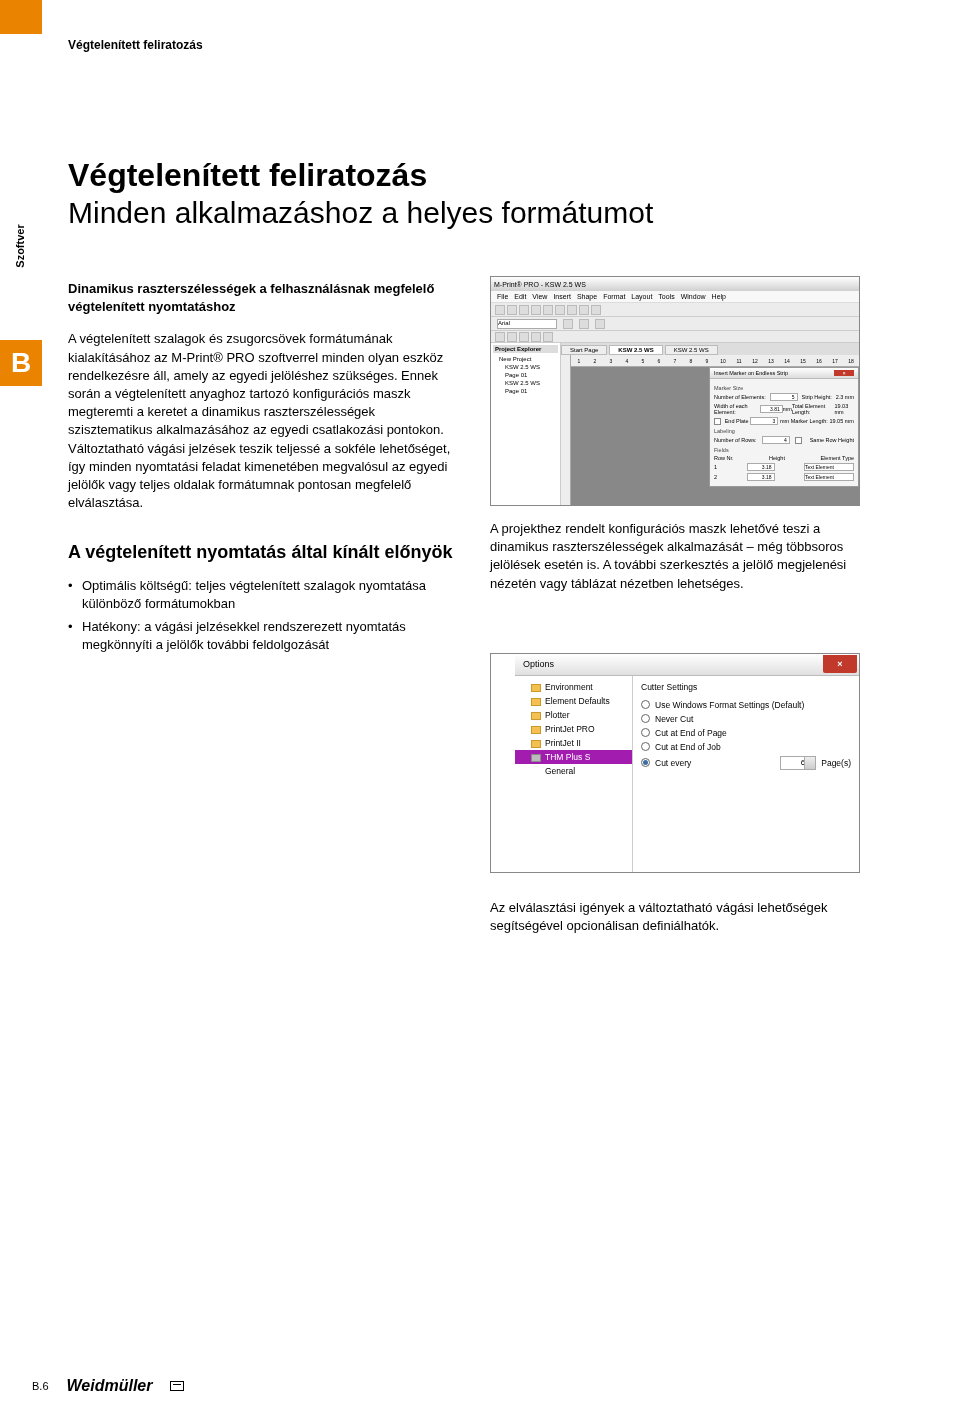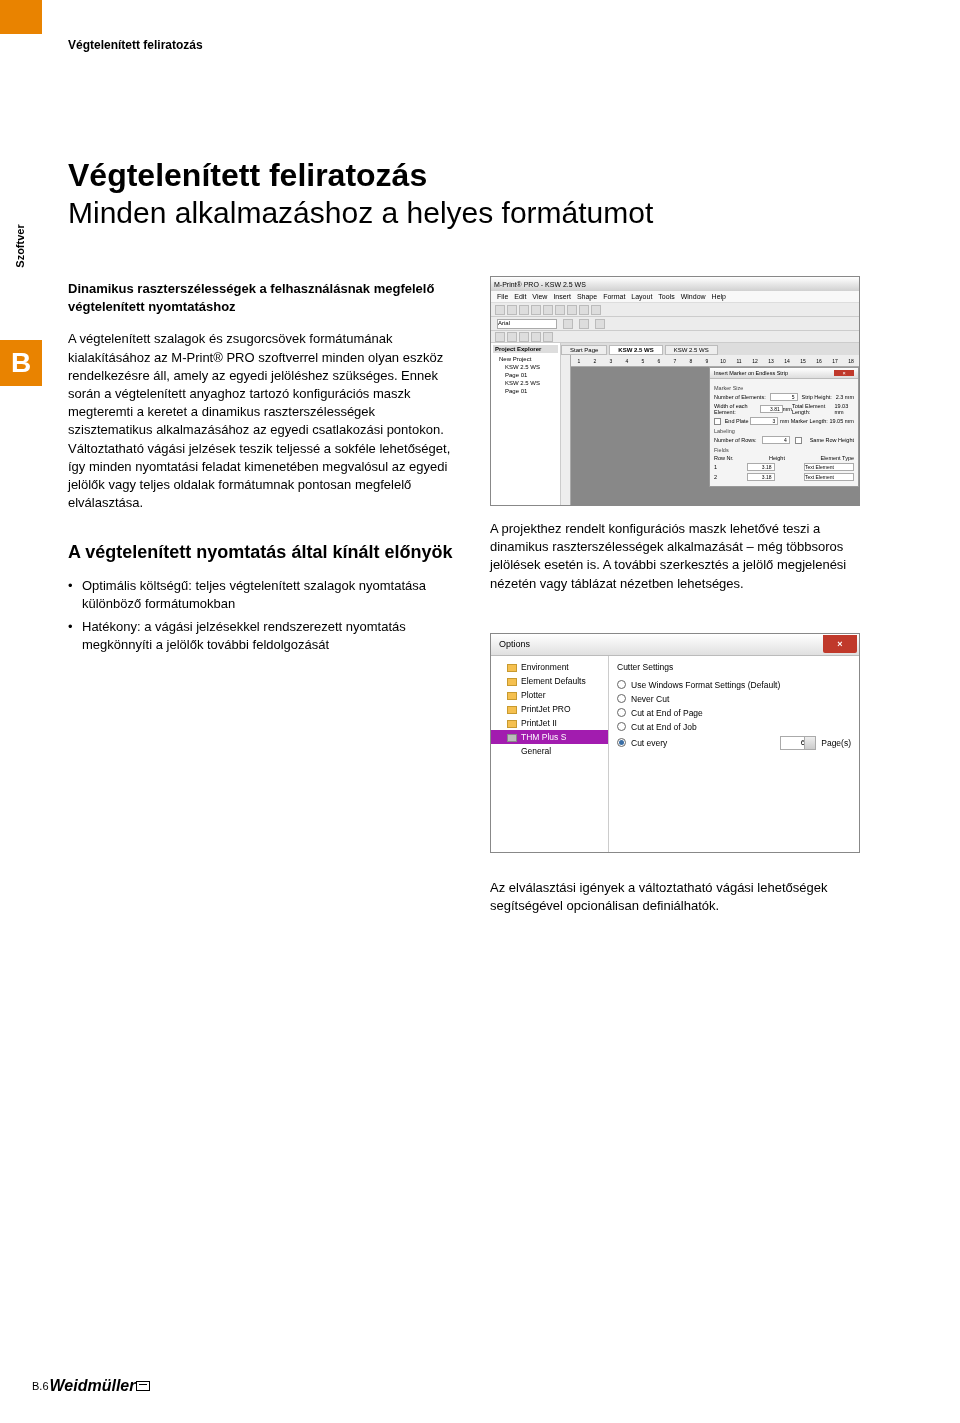--- a/index.html
+++ b/index.html
@@ -266,21 +266,22 @@
   .dlg-select { width: 50px; height: 8px; background: #fff; border: 1px solid #aaa; font-size: 5px; }
 
   
   .screenshot2 {
     width: 370px;
     height: 220px;
     background: #fff;
     border: 1px solid #888;
     position: relative;
     font-size: 9px;
-    margin-top: 40px;
+    margin-top: 60px;
+    padding-left: 24px;
   }
   .s2-titlebar {
     height: 22px;
     background: linear-gradient(#fff,#e0e0e0);
     border-bottom: 1px solid #bbb;
     display: flex;
     align-items: center;
     justify-content: space-between;
     padding-left: 8px;
   }
@@ -356,21 +357,21 @@
     margin-top: 14px;
   }
 
   .footer {
     position: absolute;
     left: 32px;
     bottom: 28px;
     font-size: 11px;
     display: flex;
     align-items: center;
-    gap: 1px;
+    gap: 18px;
     justify-content: space-between;
   }
   .footer .brand {
     font-weight: bold;
     font-style: italic;
     font-size: 16px;
   }
   .brand-icon {
     display: inline-block;
     width: 14px; height: 10px;

